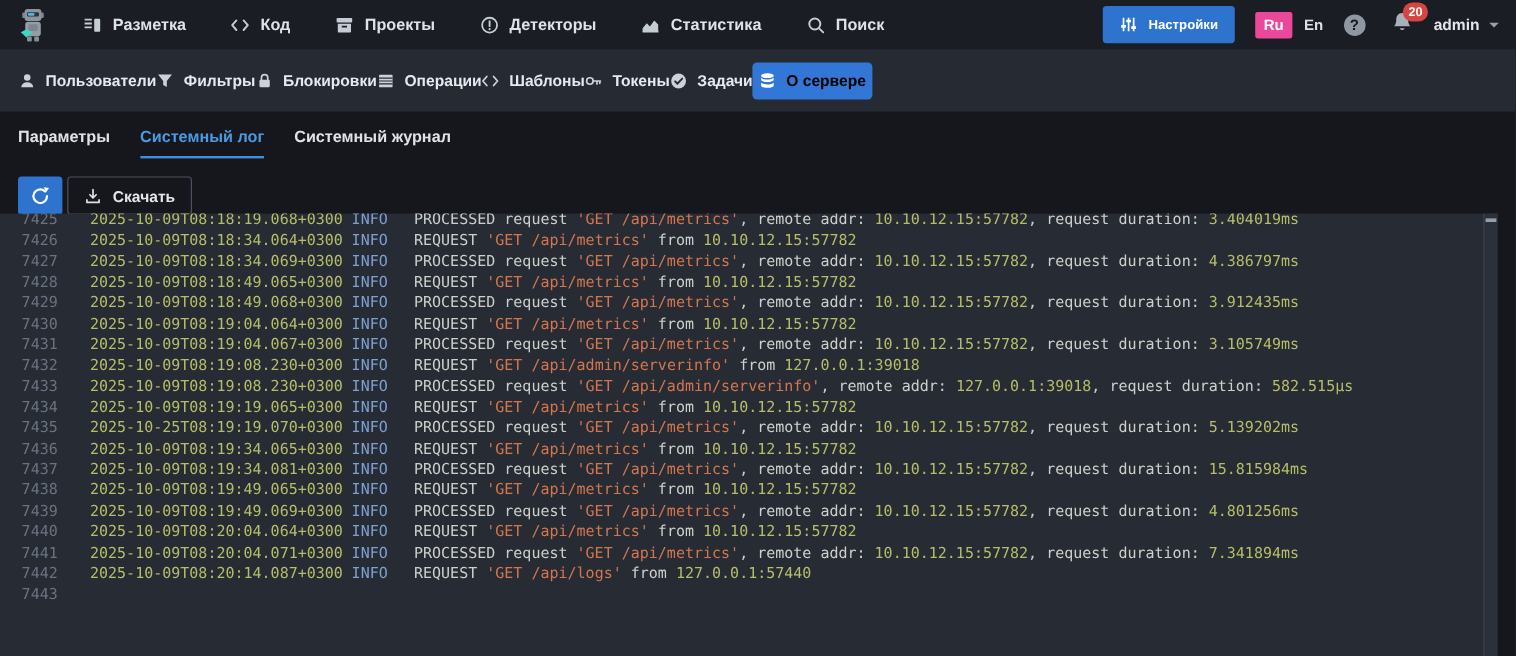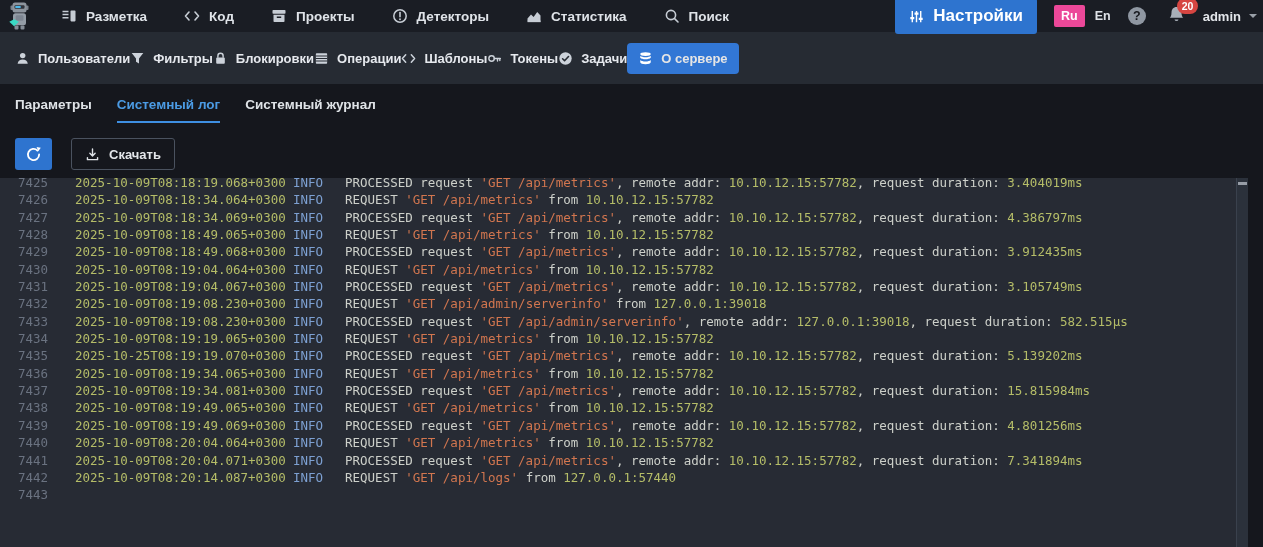--- a/index.html
+++ b/index.html
@@ -6,58 +6,58 @@
     --page-bg:#15171d; --topbar-bg:#1a1d24; --panel-bg:#272b34; --accent:#2e74cf;
     --tab-active:#4b9be4; --badge:#d64541;
     --log-line-number:#6a7280; --log-timestamp:#b5bd68; --log-level-info:#7da0d2;
     --log-text:#cdd0ca; --log-string:#d2764f; --log-number:#b5bd68;
   }
   *{box-sizing:border-box;margin:0;padding:0}
   html,body{width:1263px;height:547px;overflow:hidden}
   body{position:relative;background:var(--page-bg);font-family:"Liberation Sans",sans-serif;-webkit-font-smoothing:antialiased}
 
   
-  .topbar{height:32px;background:var(--topbar-bg);display:flex;align-items:center;padding:0 6px}
+  .topbar{height:41px;background:var(--topbar-bg);display:flex;align-items:center;padding:0 14px}
   .logo{width:28px;height:32px;display:flex;align-items:center;cursor:pointer}
   .topnav{display:flex;gap:37px;margin-left:27px}
   .tn-item{display:flex;align-items:center;gap:9px;color:#dfe3e8;font-size:13.5px;font-weight:600;cursor:pointer;white-space:nowrap}
   .tn-item .ic{color:#c6ccd4}
   .ic{display:inline-flex;align-items:center;justify-content:center}
   .ic svg{display:block}
   .ic16 svg{width:16px;height:16px}
   .ic15 svg{width:15px;height:15px}
   .topbar-right{margin-left:auto;display:flex;align-items:center;gap:17px}
-  .settings-btn{display:flex;align-items:center;gap:9px;background:var(--accent);color:#fff;border:none;border-radius:3px;padding:8px 14px;font-family:inherit;font-size:17px;font-weight:600;cursor:pointer}
+  .settings-btn{display:flex;align-items:center;gap:9px;background:var(--accent);color:#fff;border:none;border-radius:3px;padding:8px 14px;font-family:inherit;font-size:11px;font-weight:600;cursor:pointer}
   .settings-btn .ic{color:#fff}
   .lang{display:flex;align-items:center}
   .lang-active{background:#ec4899;color:#fff;font-size:12.5px;font-weight:600;padding:4px 7px;border-radius:2px;cursor:pointer}
   .lang-other{color:#dde1e6;font-size:12.5px;font-weight:600;margin-left:10px;cursor:pointer}
   .help-circle{width:18px;height:18px;border-radius:50%;background:#8f97a2;color:#15171d;font-size:12.5px;font-weight:700;display:flex;align-items:center;justify-content:center;cursor:pointer}
   .bell-wrap{position:relative;cursor:pointer;margin-left:4px}
   .bell-wrap .ic svg{width:19px;height:19px}
   .bell-wrap .ic{color:#a9b0b9}
   .badge{position:absolute;top:-7px;left:10px;background:var(--badge);color:#fff;font-size:10.5px;font-weight:700;line-height:1;padding:3px 5px;border-radius:8px}
   .user{display:flex;align-items:center;gap:8px;cursor:pointer}
   .user-name{color:#e3e6ea;font-size:13px;font-weight:600}
   .caret-down{width:0;height:0;border:4px solid transparent;border-top-color:#9aa0a8;transform:translateY(2px)}
 
   
   .subnav{height:52px;background:#262b33;display:flex;align-items:center;padding:0 15px;}
   .sn-item{display:flex;align-items:center;gap:8px;color:#e6e9ee;font-size:13px;font-weight:600;cursor:pointer;white-space:nowrap}
   .sn-item .ic{color:#ccd2da}
-  .sn-item.active{background:#3277d5;color:#e5e5e5;padding:8px 11px;border-radius:4px}
+  .sn-item.active{background:#3277d5;color:#000000;padding:8px 5px;border-radius:4px}
   .sn-item.active .ic{color:#fff}
 
   
   .tabs{display:flex;gap:25px;margin:13px 15px 0}
   .tab{font-size:13.5px;font-weight:600;color:#dfe3e7;padding-bottom:9px;border-bottom:2px solid transparent;cursor:pointer}
   .tab.active{color:var(--tab-active);border-bottom-color:#3e8fe2}
 
   
-  .toolbar{display:flex;align-items:flex-end;gap:19px;margin:15px 15px 0;height:32px}
+  .toolbar{display:flex;align-items:flex-end;gap:4px;margin:15px 15px 0;height:32px}
   .refresh-btn{width:37px;height:32px;background:var(--accent);border:none;border-radius:3px;display:flex;align-items:center;justify-content:center;cursor:pointer}
   .refresh-btn svg{width:17px;height:17px}
   .download-btn{height:32px;display:flex;align-items:center;gap:9px;padding:0 13px;background:transparent;border:1px solid #4a525f;border-radius:3px;color:#e3e6ea;font-family:inherit;font-size:13px;font-weight:600;cursor:pointer}
   .download-btn .ic{color:#dfe3e7}
 
   
   .log-panel{position:absolute;top:178px;left:0;right:15px;bottom:0;background:var(--panel-bg)}
   .log-scroll{position:absolute;top:0;left:0;right:12px;bottom:0;overflow:hidden}
   .log-content{margin-top:-4px;font-family:"DejaVu Sans Mono",monospace;font-size:12.5px;line-height:17.35px}
   .log-line{display:flex;white-space:pre}

